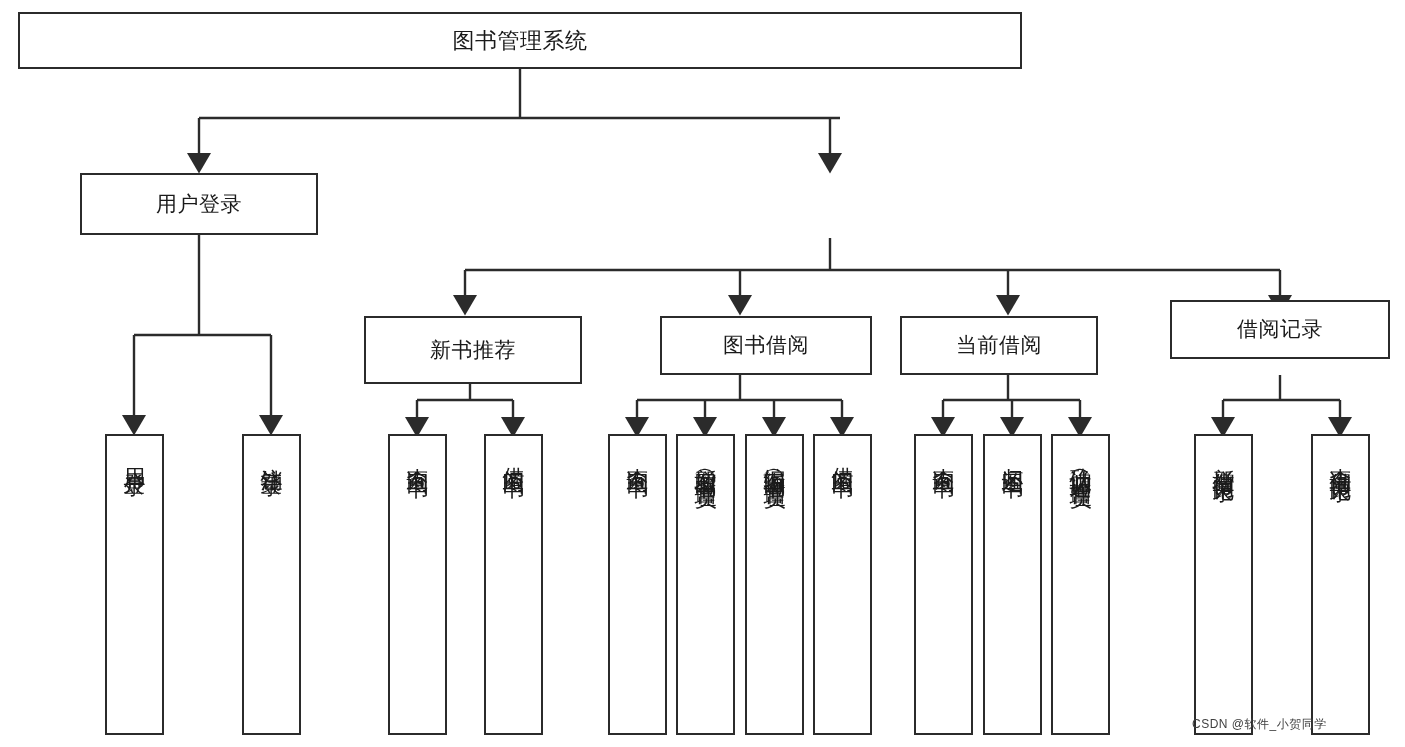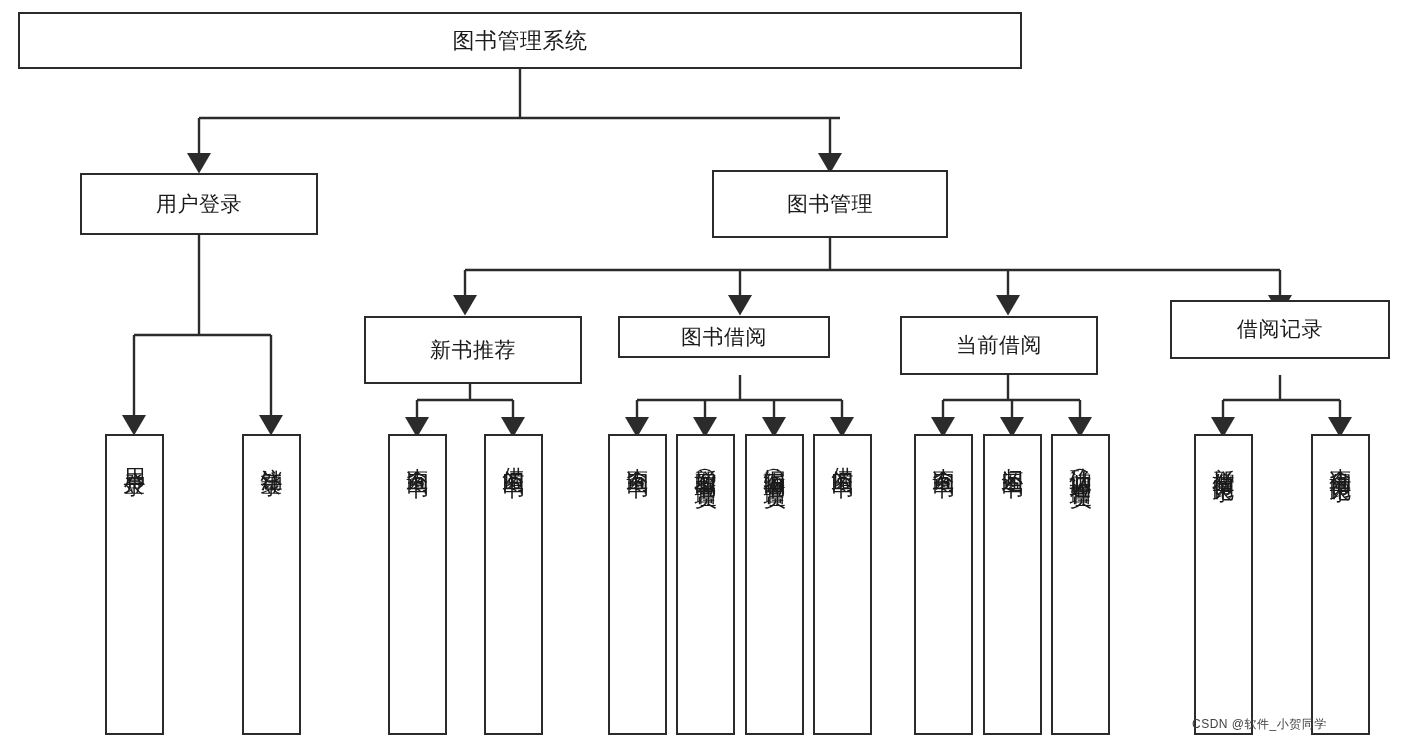--- a/index.html
+++ b/index.html
@@ -129,28 +129,25 @@
     </g>
   </svg>
 
   <div class="node h root" style="left:18px; top:12px; width:1004px; height:57px;">
     <span class="node-label">图书管理系统</span>
   </div>
 
   <div class="node h" style="left:80px; top:173px; width:238px; height:62px;">
     <span class="node-label">用户登录</span>
   </div>
-  <div class="node h" style="left:712px; top:170px; width:236px; height:68px;">
-    <span class="node-label">图书管理</span>
-  </div>
 
   <div class="node h" style="left:364px; top:316px; width:218px; height:68px;">
     <span class="node-label">新书推荐</span>
   </div>
-  <div class="node h" style="left:618px; top:316px; width:212px; height:42px;">
+  <div class="node h" style="left:660px; top:316px; width:212px; height:59px;">
     <span class="node-label">图书借阅</span>
   </div>
   <div class="node h" style="left:900px; top:316px; width:198px; height:59px;">
     <span class="node-label">当前借阅</span>
   </div>
   <div class="node h" style="left:1170px; top:300px; width:220px; height:59px;">
     <span class="node-label">借阅记录</span>
   </div>
 
   <div class="node v" style="left:105px; top:434px; width:59px; height:301px;">

